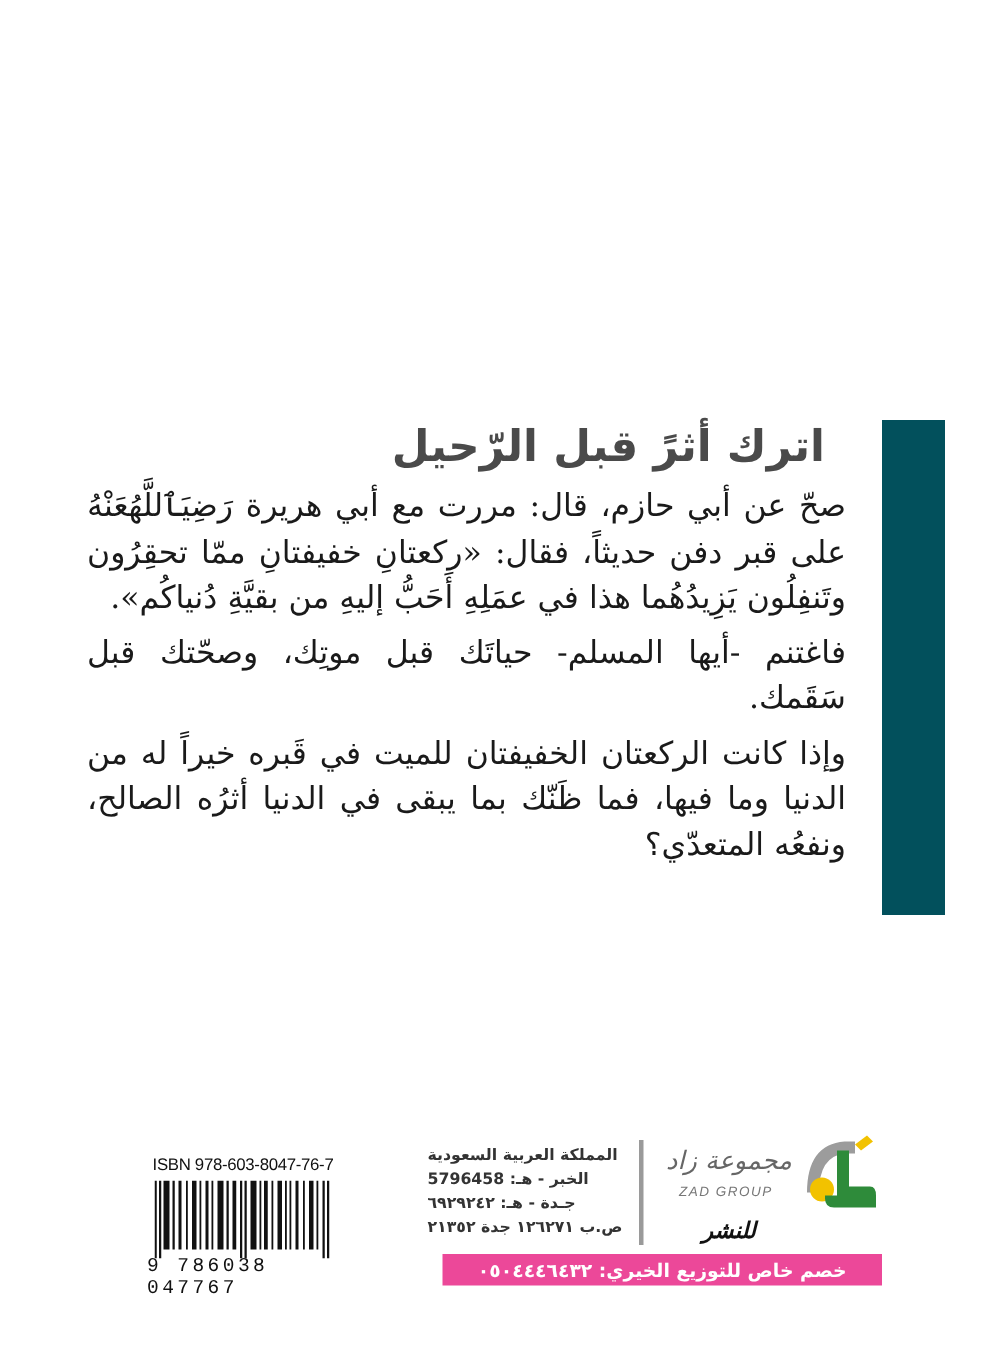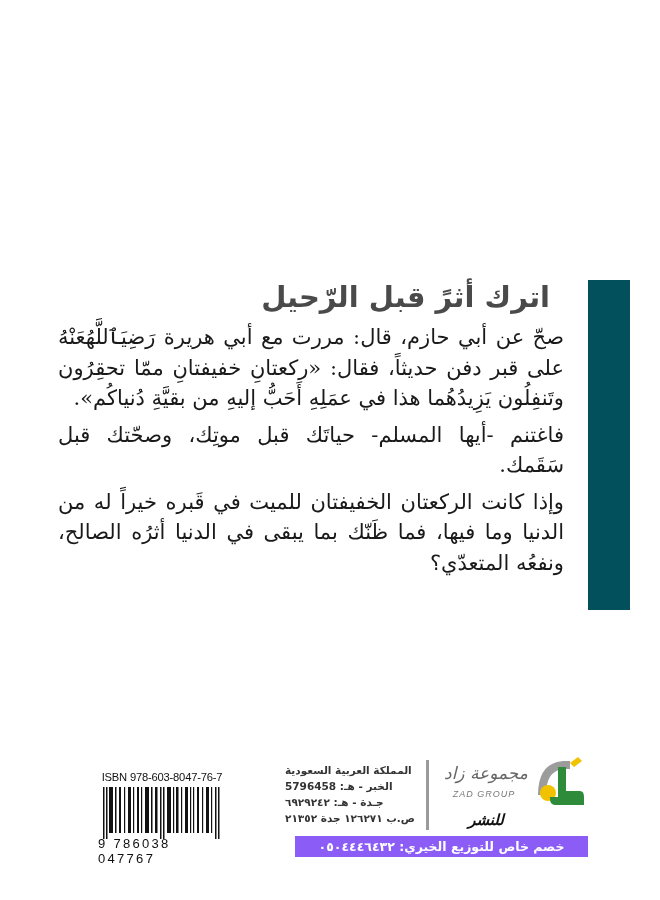--- a/index.html
+++ b/index.html
@@ -4,24 +4,24 @@
 <style>
   html, body { margin:0; padding:0; }
   body { width:660px; height:900px; background:#ffffff; position:relative; overflow:hidden; font-family:"DejaVu Sans", sans-serif; }
   .teal-bar { position:absolute; left:588px; top:280px; width:42px; height:330px; background:#02505c; }
   .title { position:absolute; right:110px; top:282px; width:300px; text-align:right; direction:rtl; font-family:"DejaVu Sans", sans-serif; font-weight:bold; font-size:29px; color:#4a4a4a; line-height:30px; letter-spacing:-0.5px; }
   .body-text { position:absolute; left:58px; width:506px; top:322px; direction:rtl; text-align:justify; text-align-last:right; font-family:"DejaVu Serif", serif; font-size:21px; color:#1a1a1a; }
   .para { margin:0 0 6px 0; line-height:30.5px; }
   .divider { position:absolute; left:426px; top:760px; width:3px; height:70px; background:#9a9a9a; }
   .logo { position:absolute; left:438px; top:755px; width:150px; height:78px;font-style:italic; }
   .address { position:absolute; left:285px; top:762px; width:130px; direction:rtl; text-align:left; font-family:"DejaVu Sans", sans-serif; font-weight:bold; font-size:10.5px; color:#333; line-height:16px; }
-  .green-banner { position:absolute; left:295px; top:836px; width:293px; height:21px; background:#8b5cf6; color:#fff; direction:rtl; text-align:center; font-family:"DejaVu Sans", sans-serif; font-weight:bold; font-size:12.5px; line-height:21px; }
+  .green-banner { position:absolute; left:295px; top:836px; width:293px; height:21px; background:#ec4899; color:#fff; direction:rtl; text-align:center; font-family:"DejaVu Sans", sans-serif; font-weight:bold; font-size:12.5px; line-height:21px; }
   .isbn-text { position:absolute; left:101px; top:771px; width:122px; text-align:center; font-family:"Liberation Sans", sans-serif; font-size:11.2px; color:#111; letter-spacing:-0.2px; }
   .barcode { position:absolute; left:103px; top:787px; width:118px; height:52px; }
-  .barcode-digits { position:absolute; left:98px; top:836px; width:126px; font-family:Liberation Sans, sans-serif; font-size:13px; color:#111; letter-spacing:2.3px; }
+  .barcode-digits { position:absolute; left:98px; top:836px; width:126px; font-family:Liberation Mono, monospace; font-size:13px; color:#111; letter-spacing:2.3px; }
 </style>
 </head>
 <body>
 
 <div class="teal-bar"></div>
 
 <div class="title">اترك أثرً قبل الرّحيل</div>
 
 <div class="body-text">
   <p class="para">صحّ عن أبي حازم، قال: مررت مع أبي هريرة رَضِيَٱللَّهُعَنْهُ على قبر دفن حديثاً، فقال: «ركعتانِ خفيفتانِ ممّا تحقِرُون وتَنفِلُون يَزِيدُهُما هذا في عمَلِهِ أَحَبُّ إليهِ من بقيَّةِ دُنياكُم».</p>

